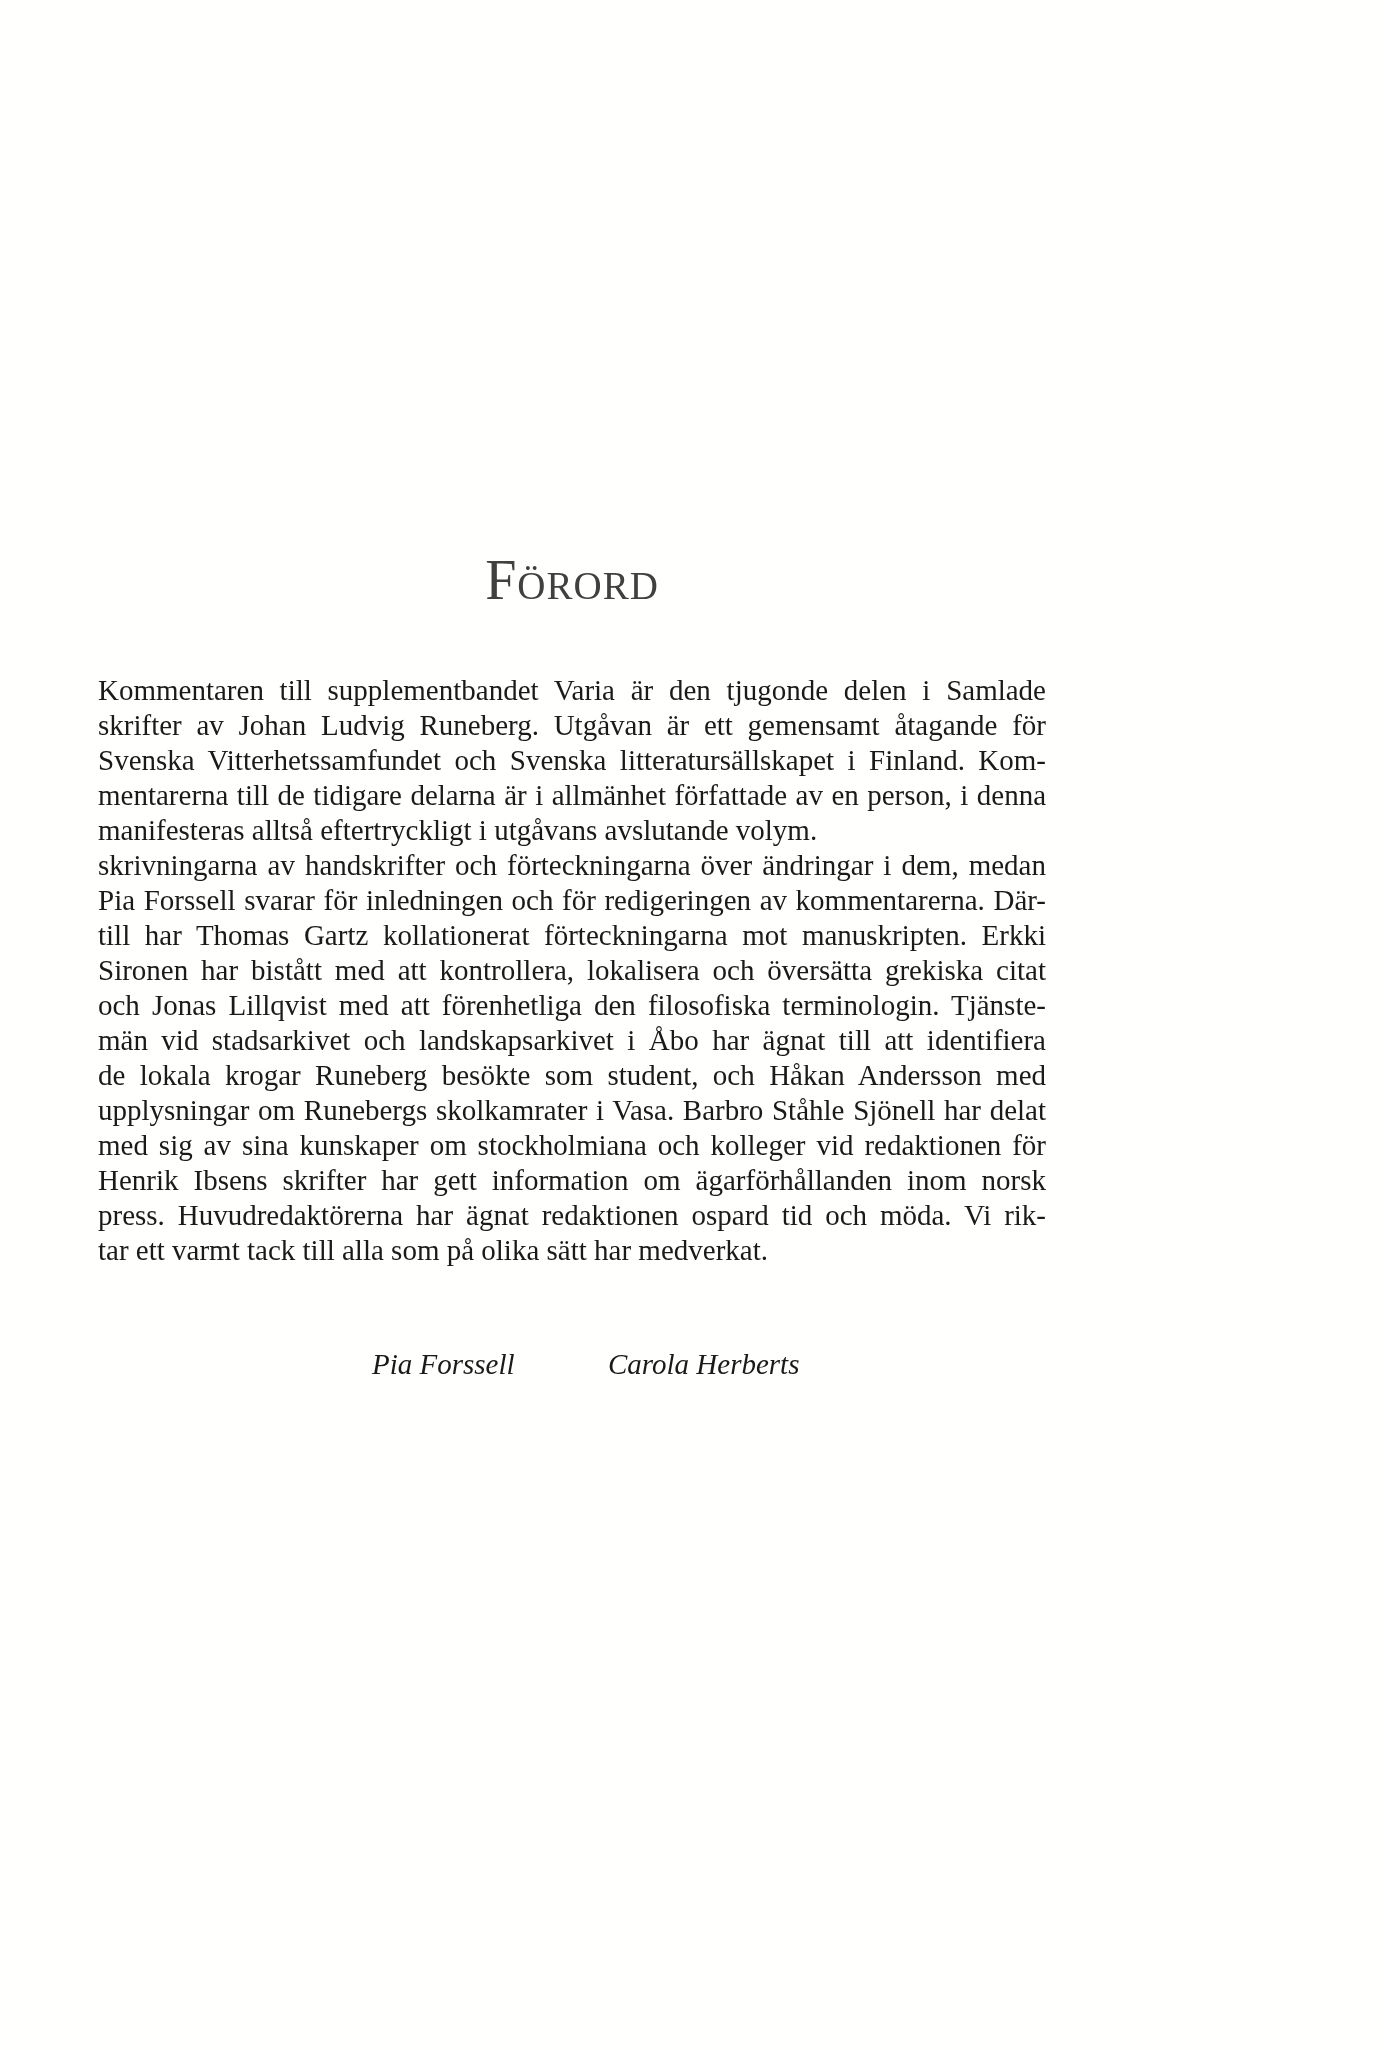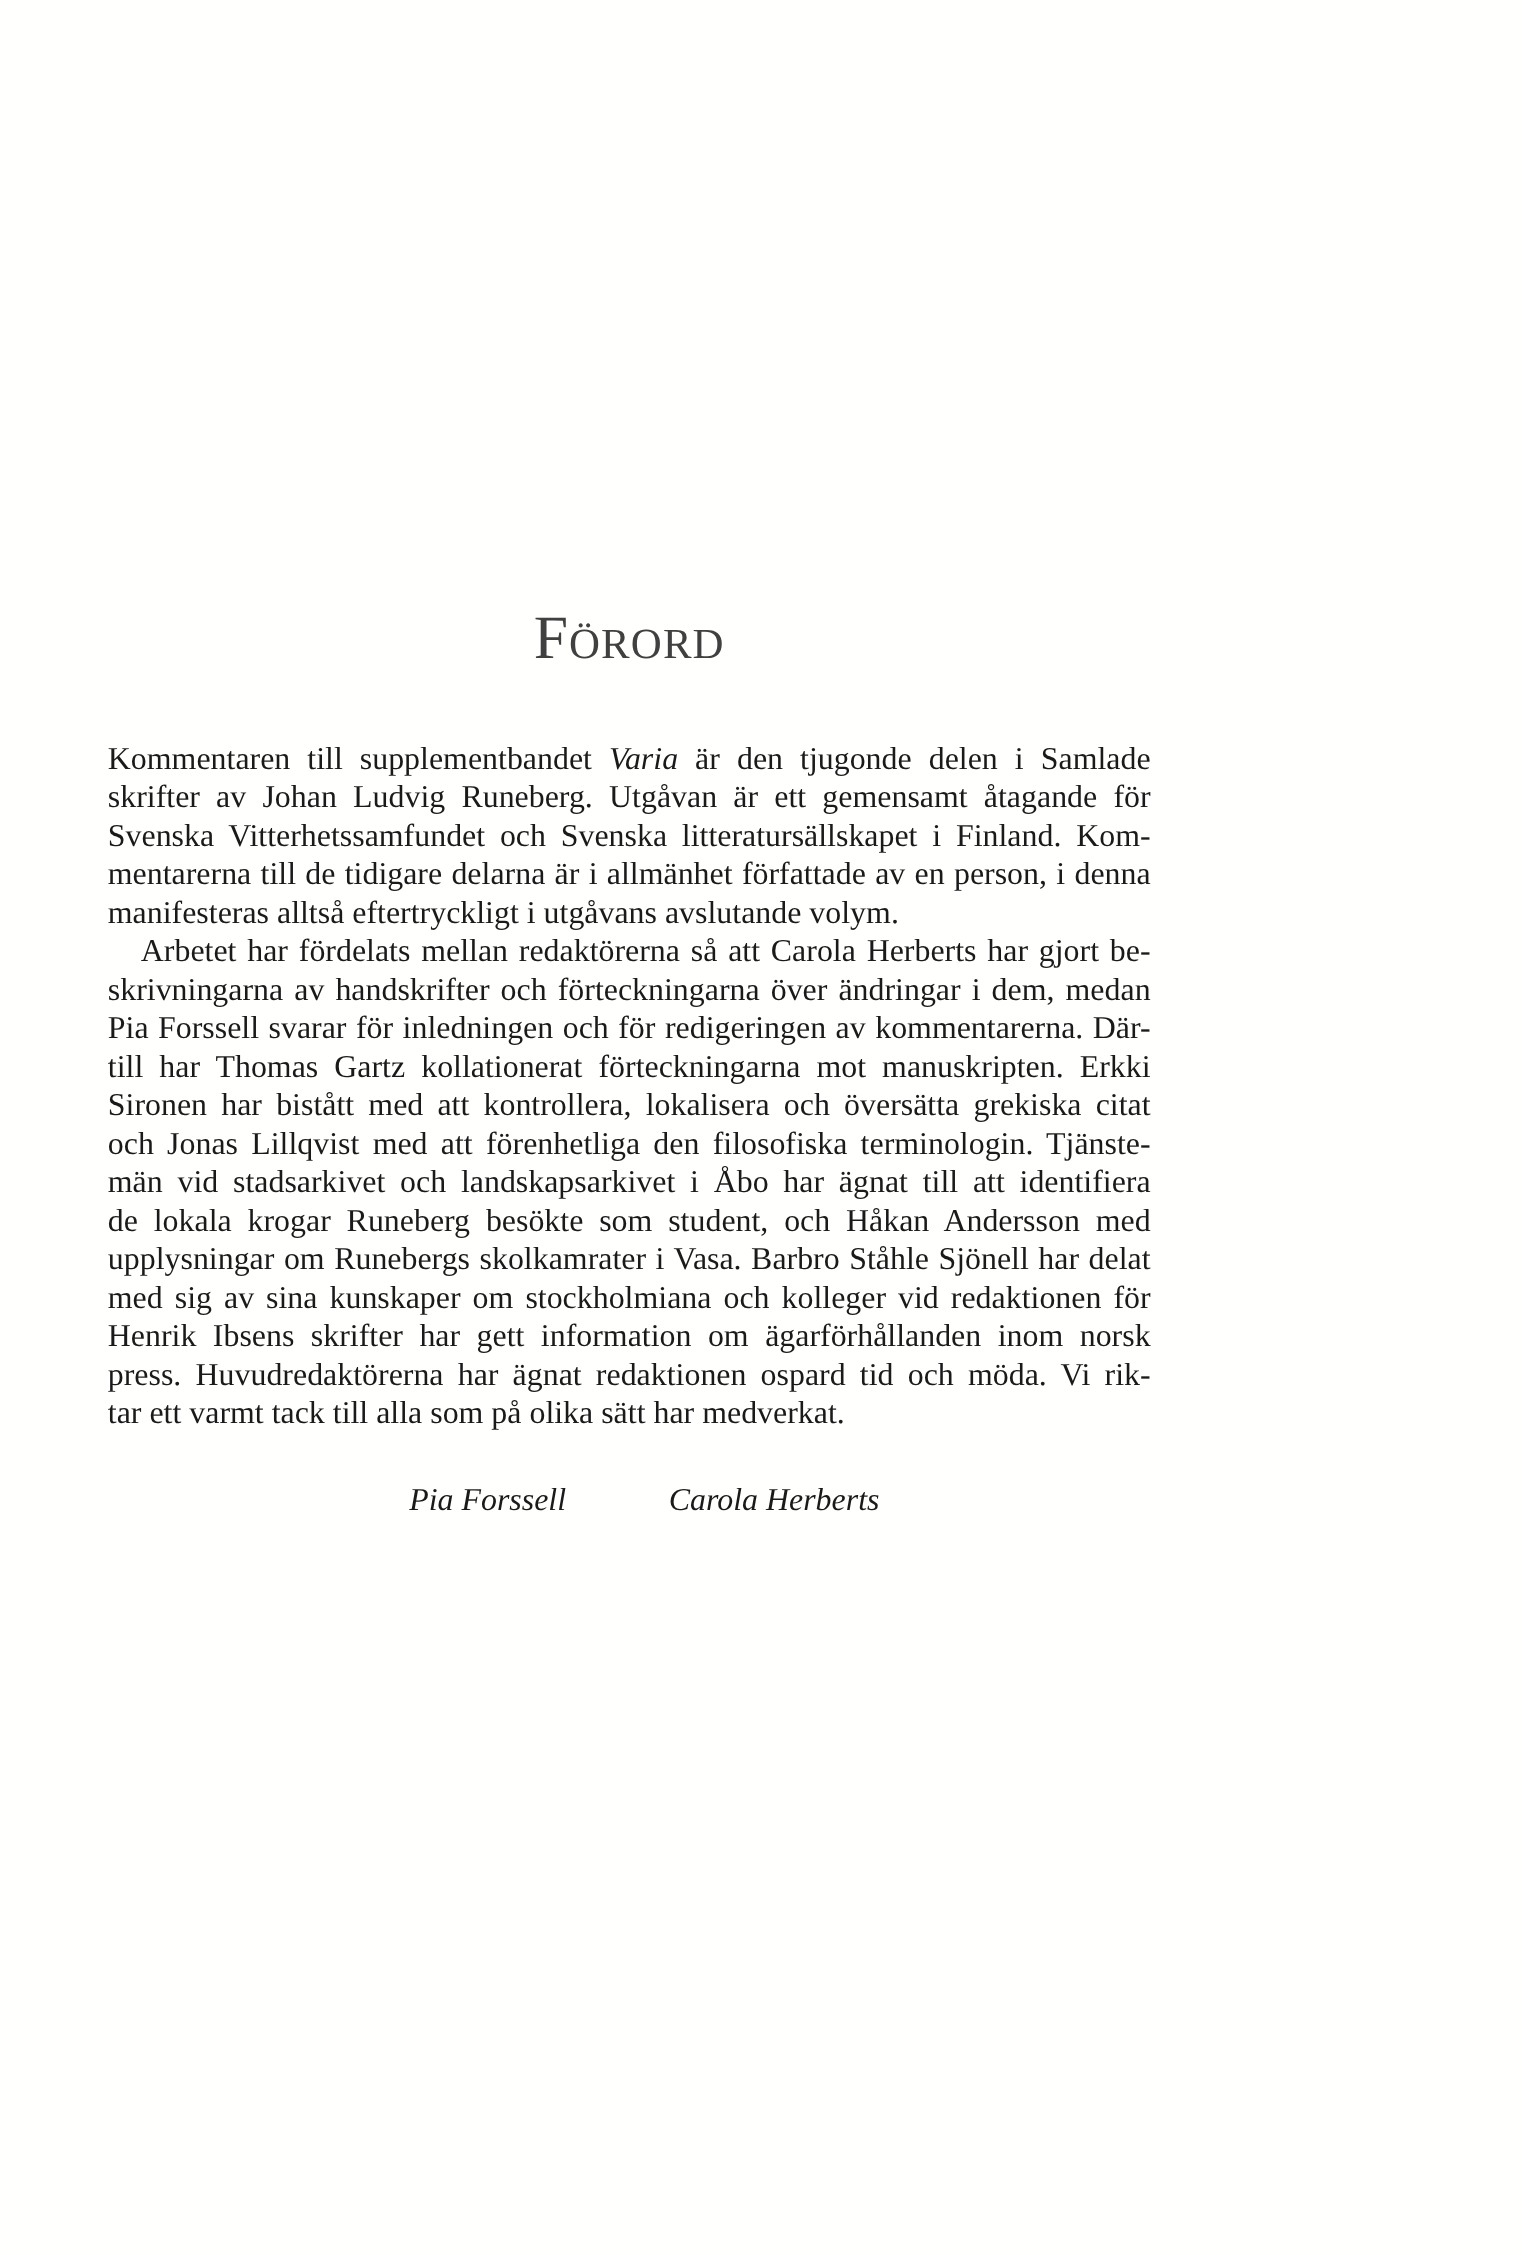--- a/index.html
+++ b/index.html
@@ -52,21 +52,20 @@
   }
   .line.last {
     white-space: normal;
     text-align: right;
     text-align-last: left;
   }
   .line.indent {
     padding-left: 30px;
   }
   .it {
-    font-style: italic;
   }
   .signatures {
     position: absolute;
     left: 98px;
     top: 1347px;
     width: 948px;
     height: 40px;
     font-size: 29px;
     line-height: 35px;
     font-style: italic;
@@ -87,21 +86,20 @@
 
   <h1 class="heading">Förord</h1>
 
   <div class="bodytext">
     <div class="line j"><span>Kommentaren till supplementbandet </span><span class="it">Varia</span><span> är den tjugonde delen i Samlade</span></div>
     <div class="line j">skrifter av Johan Ludvig Runeberg. Utgåvan är ett gemensamt åtagande för</div>
     <div class="line j">Svenska Vitterhetssamfundet och Svenska litteratursällskapet i Finland. Kom-</div>
     <div class="line j">mentarerna till de tidigare delarna är i allmänhet författade av en person, i denna</div>
     <div class="line last">manifesteras alltså eftertryckligt i utgåvans avslutande volym.</div>
 
-    <div class="line j indent">Arbetet har fördelats mellan redaktörerna så att Carola Herberts har gjort be-</div>
     <div class="line j">skrivningarna av handskrifter och förteckningarna över ändringar i dem, medan</div>
     <div class="line j">Pia Forssell svarar för inledningen och för redigeringen av kommentarerna. Där-</div>
     <div class="line j">till har Thomas Gartz kollationerat förteckningarna mot manuskripten. Erkki</div>
     <div class="line j">Sironen har bistått med att kontrollera, lokalisera och översätta grekiska citat</div>
     <div class="line j">och Jonas Lillqvist med att förenhetliga den filosofiska terminologin. Tjänste-</div>
     <div class="line j">män vid stadsarkivet och landskapsarkivet i Åbo har ägnat till att identifiera</div>
     <div class="line j">de lokala krogar Runeberg besökte som student, och Håkan Andersson med</div>
     <div class="line j">upplysningar om Runebergs skolkamrater i Vasa. Barbro Ståhle Sjönell har delat</div>
     <div class="line j">med sig av sina kunskaper om stockholmiana och kolleger vid redaktionen för</div>
     <div class="line j">Henrik Ibsens skrifter har gett information om ägarförhållanden inom norsk</div>

